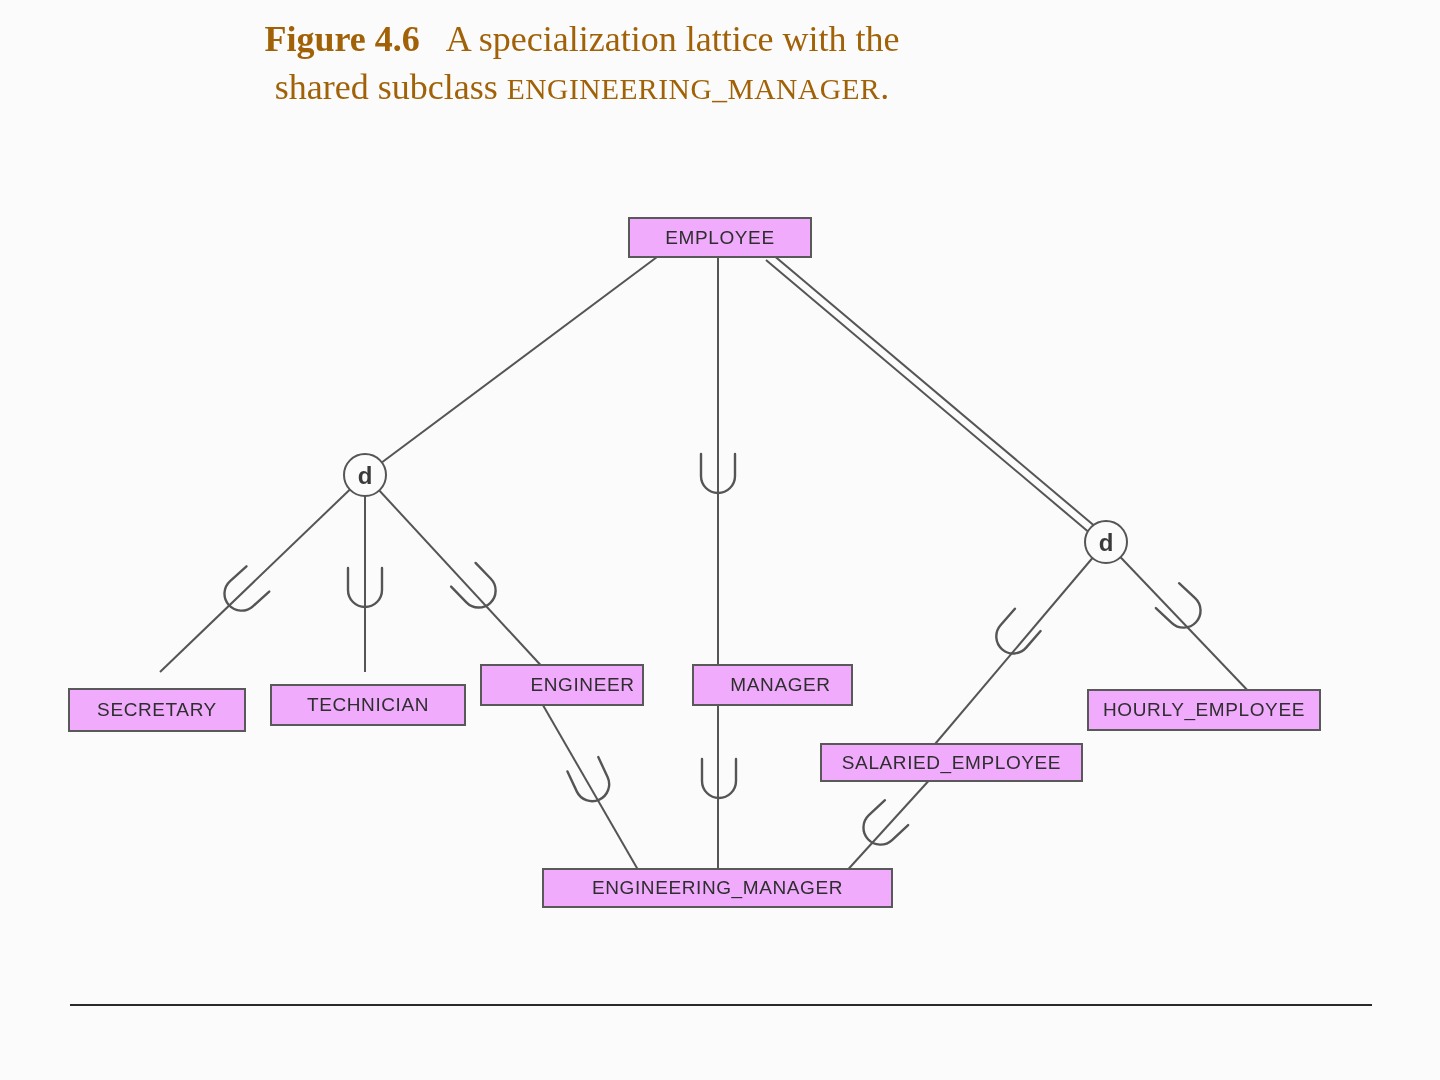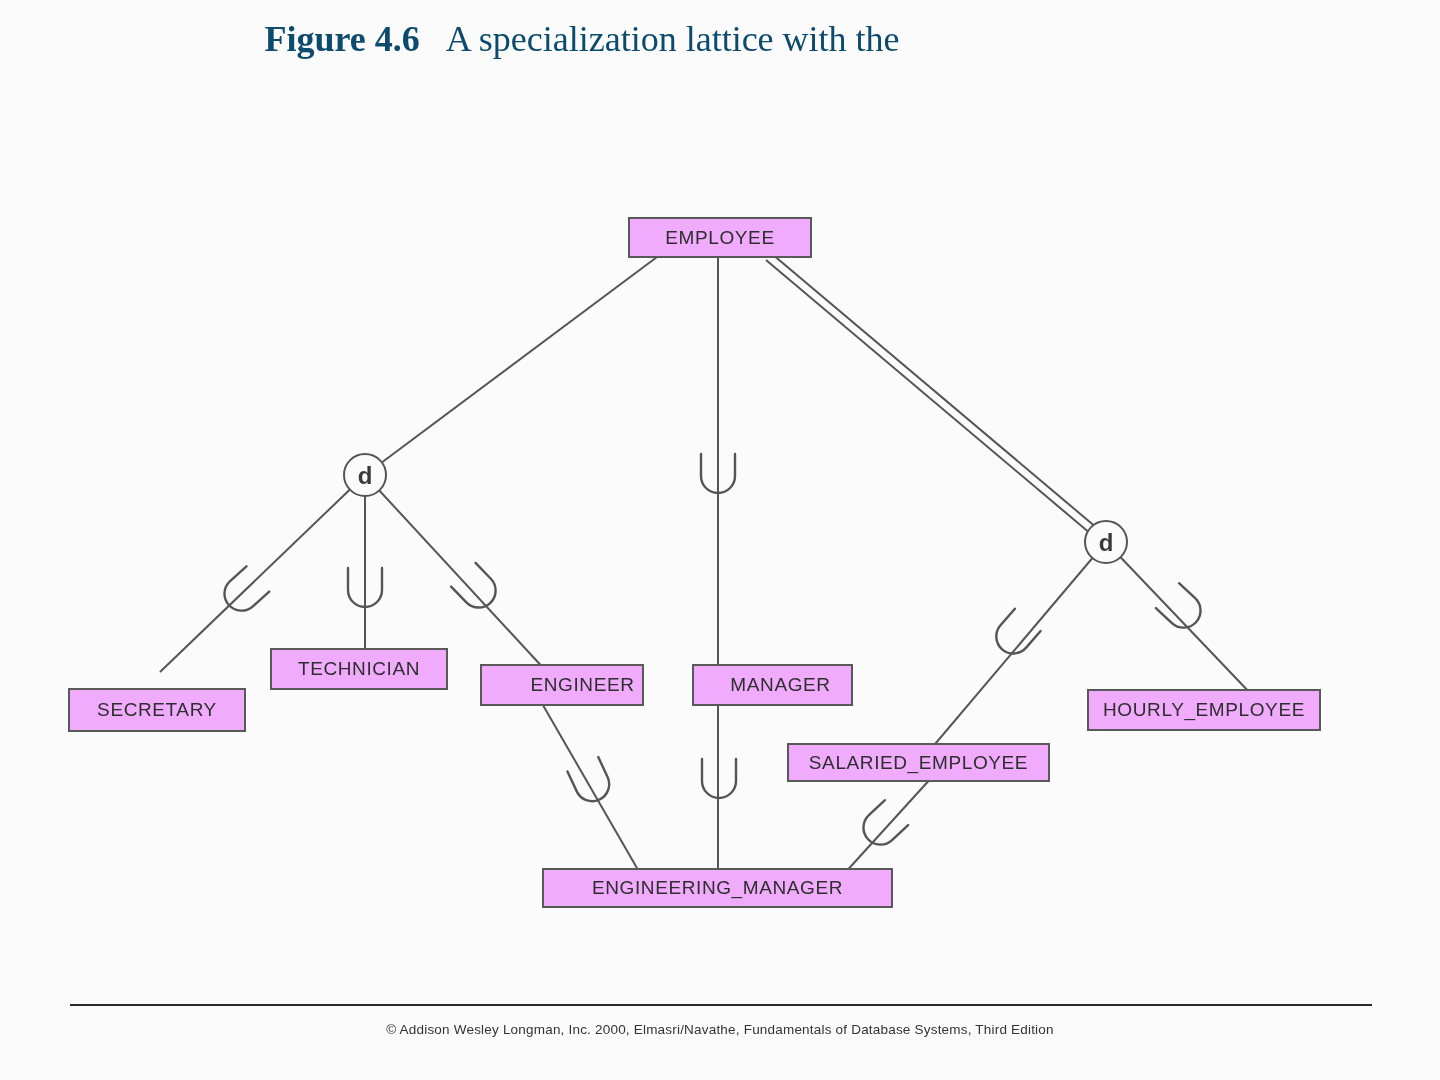--- a/index.html
+++ b/index.html
@@ -11,21 +11,21 @@
     position: relative;
   }
   .page { position: relative; width: 1440px; height: 1080px; }
 
   
   .fig-title {
     position: absolute;
     left: 0; top: 16px; width: 1164px;
     text-align: center;
     font-family: "Liberation Serif", serif;
-    color: #0c4a6e;
+    color: #a16207;
     line-height: 1.32;
     font-size: 36px;
   }
   .fig-title .line { display: block; }
   .fig-title .fig-label { font-weight: 700; margin-right: 26px; }
   .fig-title .entity-caps { font-size: 0.82em; letter-spacing: 0.5px; }
 
   
   svg.wires {
     position: absolute; left: 0; top: 0;
@@ -61,20 +61,21 @@
     z-index: 2;
   }
 </style>
 </head>
 <body>
 
 <div class="page">
 
   <div class="fig-title">
     <span class="line"><span class="fig-label">Figure 4.6</span><span>A specialization lattice with the</span></span>
+    <span class="line"><span>shared subclass </span><span class="entity-caps">ENGINEERING_MANAGER</span><span>.</span></span>
   </div>
 
   <svg class="wires" viewBox="0 0 1440 1080">
     <defs>
 
       <path id="cup" d="M -17 -24 L -17 -2 A 17 17 0 0 0 17 -2 L 17 -24" fill="none" stroke="#555555" stroke-width="2.4" stroke-linecap="round"></path>
     </defs>
 
     <g stroke="#555555" stroke-width="2" fill="none">
 
@@ -118,40 +119,39 @@
   </svg>
 
   <div class="entity" style="left:628px; top:217px; width:184px; height:41px;">
     <span>EMPLOYEE</span>
   </div>
 
   <div class="entity" style="left:68px; top:688px; width:178px; height:44px;">
     <span>SECRETARY</span>
   </div>
 
-  <div class="entity" style="left:270px; top:648px; width:178px; height:42px;">
+  <div class="entity" style="left:270px; top:684px; width:196px; height:42px;">
     <span>TECHNICIAN</span>
   </div>
 
   <div class="entity" style="left:480px; top:664px; width:164px; height:42px;padding-left:41px;">
     <span>ENGINEER</span>
   </div>
 
   <div class="entity" style="left:692px; top:664px; width:161px; height:42px;padding-left:16px;">
     <span>MANAGER</span>
   </div>
 
-  <div class="entity" style="left:787px; top:743px; width:263px; height:39px;">
+  <div class="entity" style="left:820px; top:743px; width:263px; height:39px;">
     <span>SALARIED_EMPLOYEE</span>
   </div>
 
   <div class="entity" style="left:1087px; top:689px; width:234px; height:42px;">
     <span>HOURLY_EMPLOYEE</span>
   </div>
 
   <div class="entity" style="left:542px; top:868px; width:351px; height:40px;">
     <span>ENGINEERING_MANAGER</span>
   </div>
 
   <div class="footer-rule"></div>
-  <div class="footer-text">© Addison Wesley Longman, Inc. 2000, Elmasri/Navathe, Fundamentals of Database Systems, Third Edition</div>
 
 </div>
 
 </body></html>

